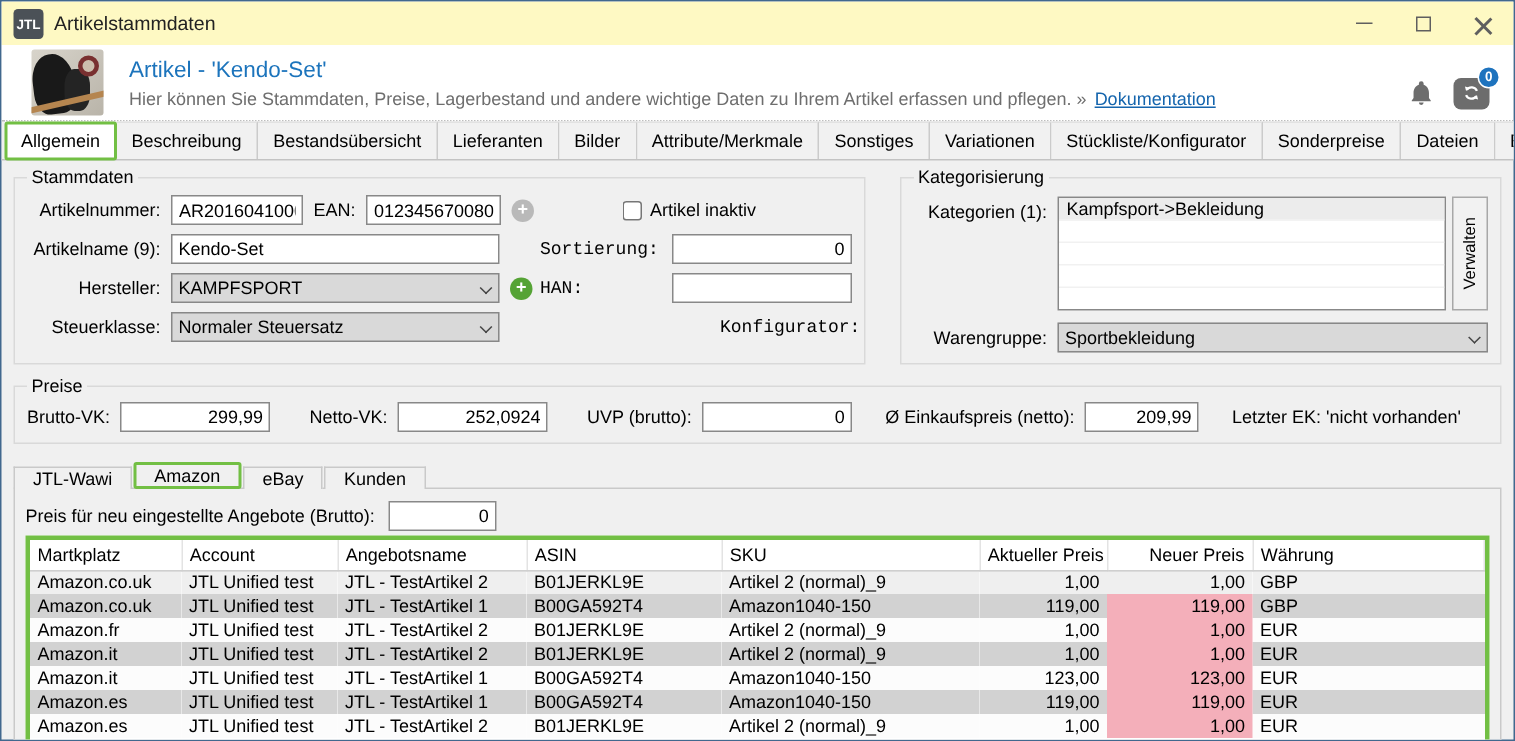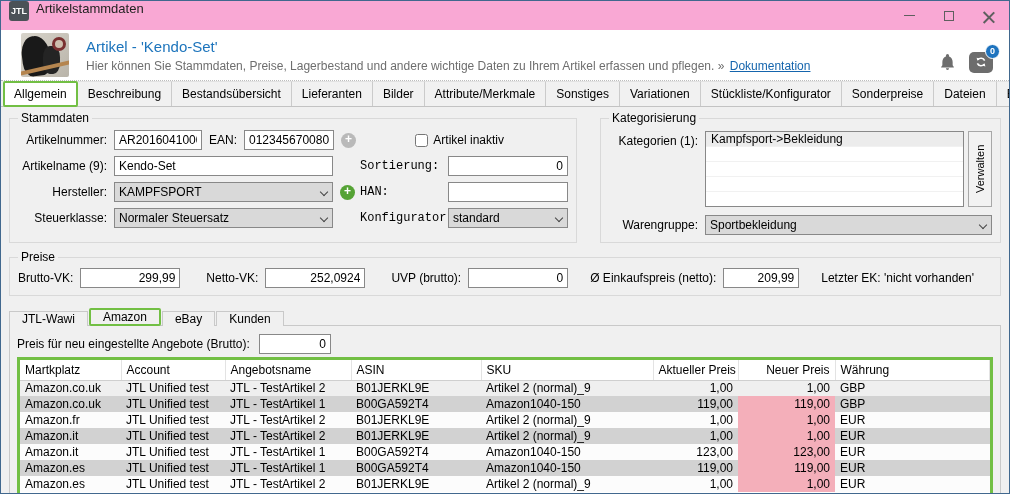--- a/index.html
+++ b/index.html
@@ -1,21 +1,21 @@
 <!DOCTYPE html>
 <html style="--green: #72bf44; --pink: #f4afba; --blue: #1c74bc;"><head>
 <meta charset="utf-8">
 <style>
   * { box-sizing: border-box; margin: 0; padding: 0; }
   body { background:#e8e8e8; font-family:"Liberation Sans", sans-serif; }
   .window { width:1010px; height:494px; background:#f0f0f0; border:1px solid #41688e;
             position:relative; overflow:hidden; font-size:12px; color:#000; }
 
   
-  .titlebar { height:29px; background:#f9a8d4; display:flex; align-items:flex-start; padding:0 0 0 8px; }
+  .titlebar { height:29px; background:#fef9c3; display:flex; align-items:center; padding:0 0 0 8px; }
   .applogo { width:20px; height:20px; background:#4b5157; color:#fff; font-weight:bold; font-size:9px;
              display:flex; align-items:center; justify-content:center; border-radius:3px; margin-right:7px; }
   .tb-title { font-size:13px; color:#222; }
   .win-controls { margin-left:auto; display:flex; height:100%; }
   .wc { width:40px; display:flex; align-items:center; justify-content:center; color:#5f5f5f; }
   .ic-min { width:11px; border-bottom:1px solid #5f5f5f; height:1px; display:block; }
   .ic-max { width:10px; height:10px; border:1px solid #5f5f5f; display:block; }
   .ic-close { width:12px; height:12px; position:relative; display:block; }
   .ic-close::before, .ic-close::after { content:''; position:absolute; left:5px; top:0; width:1.5px; height:15px; background:#5f5f5f; }
   .ic-close::before { transform:rotate(45deg); } .ic-close::after { transform:rotate(-45deg); }
@@ -217,24 +217,20 @@
       </div>
 
       <div class="frow">
         <span class="lbl1">Steuerklasse:</span>
         <div class="combo" style="width:219px">
           <span>Normaler Steuersatz</span>
           <span class="chev"></span>
         </div>
         <div class="rgroup">
           <span class="lbl2">Konfigurator:</span>
-          <div class="combo fld2">
-            <span>standard</span>
-            <span class="chev"></span>
-          </div>
         </div>
       </div>
     </fieldset>
 
     <fieldset class="fs-kat">
       <legend>Kategorisierung</legend>
       <div class="krow">
         <span class="lbl1" style="padding-top:3px">Kategorien (1):</span>
         <div class="katlist">
           <div class="lb-row sel">Kampfsport-&gt;Bekleidung</div>

